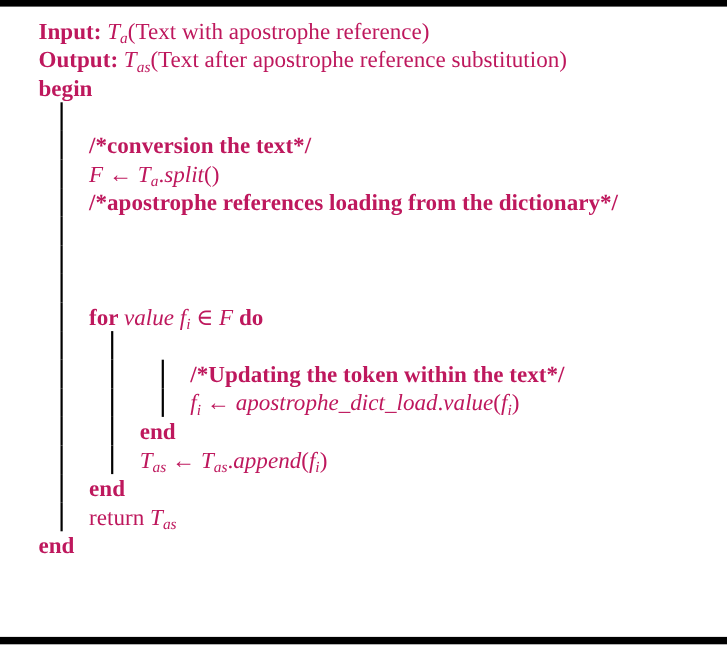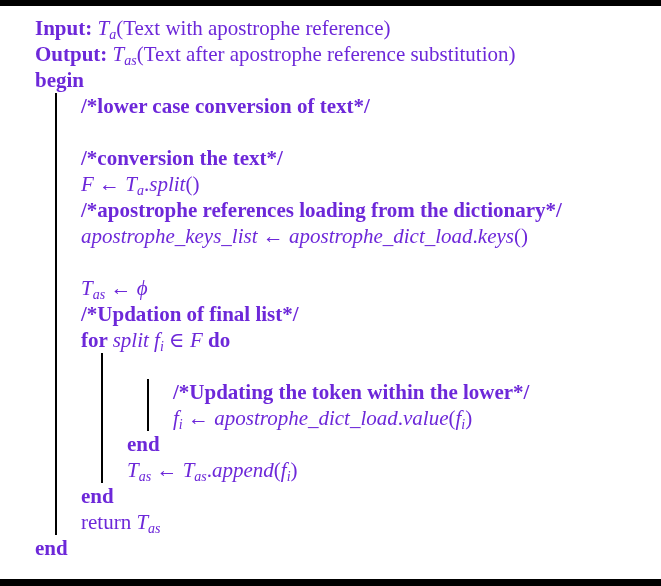--- a/index.html
+++ b/index.html
@@ -10,21 +10,21 @@
   .frame {
     position: relative;
     width: 661px;
     height: 586px;
     box-sizing: border-box;
     background: #ffffff;
     border-top: 6px solid #000000;
     border-bottom: 7px solid #000000;
     overflow: hidden;
     font-family: "Liberation Serif", "DejaVu Serif", serif;
-    color: #6d28d9;
+    color: #be185d;
   }
   .algo-body {
     padding: 9px 6px 0 35px;
   }
   .algo-line {
     display: flex;
     align-items: stretch;
     min-height: 26px;
     font-size: 21px;
     line-height: 26px;
@@ -50,32 +50,30 @@
   }
 </style>
 </head>
 <body>
 
 <div class="frame">
   <div class="algo-body">
       <div class="algo-line"><span class="line-content"><span class="seg-b">Input: </span><span class="seg-i">T</span><sub class="seg-sub">a</sub><span class="seg-r">(Text with apostrophe reference)</span></span></div>
       <div class="algo-line"><span class="line-content"><span class="seg-b">Output: </span><span class="seg-i">T</span><sub class="seg-sub">as</sub><span class="seg-r">(Text after apostrophe reference substitution)</span></span></div>
       <div class="algo-line"><span class="line-content"><span class="seg-b">begin</span></span></div>
-      <div class="algo-line"><span class="indent-rule"></span><span class="line-content"><span class="seg-b">/*lower case conversion of text*/</span></span></div>
       <div class="algo-line"><span class="indent-rule"></span></div>
       <div class="algo-line"><span class="indent-rule"></span><span class="line-content"><span class="seg-b">/*conversion the text*/</span></span></div>
       <div class="algo-line"><span class="indent-rule"></span><span class="line-content"><span class="seg-i">F</span><span class="seg-r"> ← </span><span class="seg-i">T</span><sub class="seg-sub">a</sub><span class="seg-r">.</span><span class="seg-i">split</span><span class="seg-r">()</span></span></div>
       <div class="algo-line"><span class="indent-rule"></span><span class="line-content"><span class="seg-b">/*apostrophe references loading from the dictionary*/</span></span></div>
-      <div class="algo-line"><span class="indent-rule"></span><span class="line-content"><span class="seg-i">apostrophe_keys_list</span><span class="seg-r"> ← </span><span class="seg-i">apostrophe_dict_load</span><span class="seg-r">.</span><span class="seg-i">keys</span><span class="seg-r">()</span></span></div>
       <div class="algo-line"><span class="indent-rule"></span></div>
-      <div class="algo-line"><span class="indent-rule"></span><span class="line-content"><span class="seg-i">T</span><sub class="seg-sub">as</sub><span class="seg-r"> ← </span><span class="seg-i">ϕ</span></span></div>
-      <div class="algo-line"><span class="indent-rule"></span><span class="line-content"><span class="seg-b">/*Updation of final list*/</span></span></div>
-      <div class="algo-line"><span class="indent-rule"></span><span class="line-content"><span class="seg-b">for </span><span class="seg-i">split f</span><sub class="seg-sub">i</sub><span class="seg-r"> ∈ </span><span class="seg-i">F</span><span class="seg-b"> do</span></span></div>
+      <div class="algo-line"><span class="indent-rule"></span></div>
+      <div class="algo-line"><span class="indent-rule"></span></div>
+      <div class="algo-line"><span class="indent-rule"></span><span class="line-content"><span class="seg-b">for </span><span class="seg-i">value f</span><sub class="seg-sub">i</sub><span class="seg-r"> ∈ </span><span class="seg-i">F</span><span class="seg-b"> do</span></span></div>
       <div class="algo-line"><span class="indent-rule"></span><span class="indent-rule"></span></div>
-      <div class="algo-line"><span class="indent-rule"></span><span class="indent-rule"></span><span class="indent-rule"></span><span class="line-content"><span class="seg-b">/*Updating the token within the lower*/</span></span></div>
+      <div class="algo-line"><span class="indent-rule"></span><span class="indent-rule"></span><span class="indent-rule"></span><span class="line-content"><span class="seg-b">/*Updating the token within the text*/</span></span></div>
       <div class="algo-line"><span class="indent-rule"></span><span class="indent-rule"></span><span class="indent-rule"></span><span class="line-content"><span class="seg-i">f</span><sub class="seg-sub">i</sub><span class="seg-r"> ← </span><span class="seg-i">apostrophe_dict_load</span><span class="seg-r">.</span><span class="seg-i">value</span><span class="seg-r">(</span><span class="seg-i">f</span><sub class="seg-sub">i</sub><span class="seg-r">)</span></span></div>
       <div class="algo-line"><span class="indent-rule"></span><span class="indent-rule"></span><span class="line-content"><span class="seg-b">end</span></span></div>
       <div class="algo-line"><span class="indent-rule"></span><span class="indent-rule"></span><span class="line-content"><span class="seg-i">T</span><sub class="seg-sub">as</sub><span class="seg-r"> ← </span><span class="seg-i">T</span><sub class="seg-sub">as</sub><span class="seg-r">.</span><span class="seg-i">append</span><span class="seg-r">(</span><span class="seg-i">f</span><sub class="seg-sub">i</sub><span class="seg-r">)</span></span></div>
       <div class="algo-line"><span class="indent-rule"></span><span class="line-content"><span class="seg-b">end</span></span></div>
       <div class="algo-line"><span class="indent-rule"></span><span class="line-content"><span class="seg-r">return </span><span class="seg-i">T</span><sub class="seg-sub">as</sub></span></div>
       <div class="algo-line"><span class="line-content"><span class="seg-b">end</span></span></div>
     </div>
 </div>
 
 </body></html>

